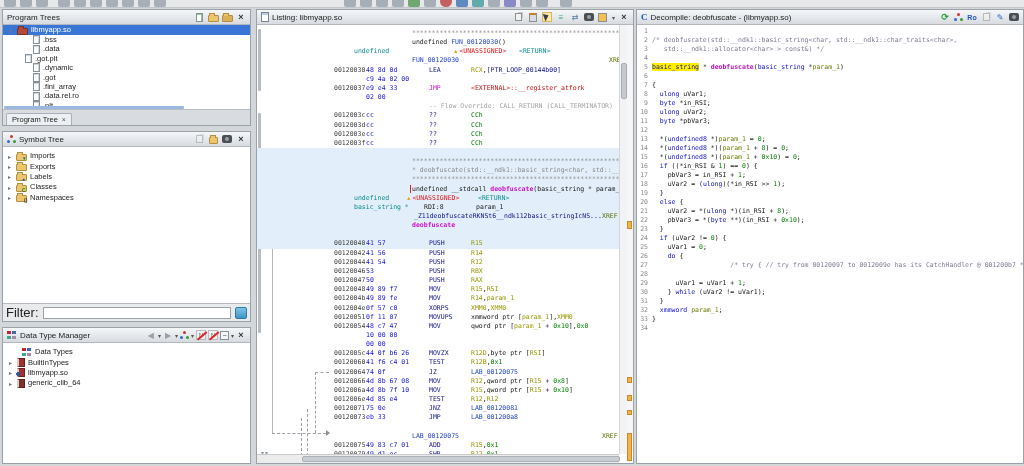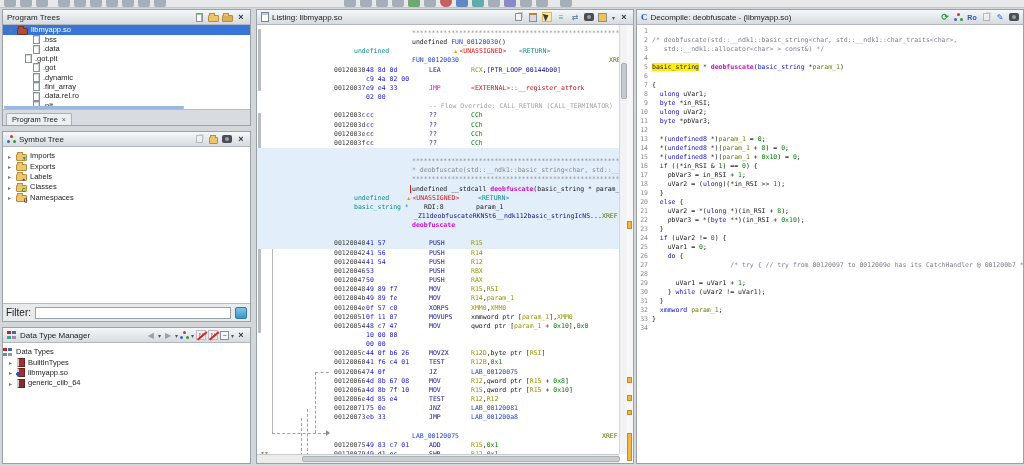--- a/index.html
+++ b/index.html
@@ -46,21 +46,21 @@
 #pt{left:2px;top:9px;width:249px;height:117px}
 #pt .tree{position:absolute;left:0;top:15px;right:0;height:80px;background:#fff}
 #pt .hbar{position:absolute;left:1px;top:96px;width:180px;height:2.5px;background:#9ab8e0;border-radius:1px}
 #pt .tabrow{position:absolute;left:0;bottom:0;right:0;height:16px;background:#d8dce1;border-top:1px solid #b8bcc2;display:flex;align-items:flex-end;padding-left:3px}
 #pt .tab{background:#edf0f3;border:1px solid #aab0b6;border-bottom:none;border-radius:2px 2px 0 0;font-size:7.5px;color:#222;padding:1px 5px;display:flex;gap:4px;align-items:center}
 #pt .tab .tx{font-size:7px;color:#555}
 
 #st{left:2px;top:131px;width:249px;height:191px}
 #st .tree{position:absolute;left:0;top:17px;right:0;bottom:19px;background:#fff}
 #st .filterrow{position:absolute;left:0;bottom:0;right:0;height:18px;background:#e8eaec;border-top:1px solid #b8bcc2;display:flex;align-items:center;gap:4px;padding:0 3px}
-#st .filterrow label{font-size:10px;color:#222}
+#st .filterrow label{font-size:13px;color:#222}
 #st .filterrow input{flex:1;height:12px;border:1px solid #9aa1a8;font-size:7px;padding:0 2px;background:#fff;font-family:"Liberation Sans",sans-serif}
 #st .fbtn{width:12px;height:12px;background:linear-gradient(#7fc4e8,#3f94c8);border:1px solid #2a7aa8;border-radius:2px}
 
 #dtm{left:2px;top:327px;width:249px;height:137px}
 #dtm .tree{position:absolute;left:0;top:17px;right:0;bottom:0;background:#fff}
 .dticon{position:relative;width:10px;height:9px;flex:none}
 .dticon i{position:absolute;width:4px;height:3px}
 .dticon i:nth-child(1){left:0;top:0;background:#b23}.dticon i:nth-child(2){left:5px;top:0;background:#46a}
 .dticon i:nth-child(3){left:0;top:5px;background:#3a8}.dticon i:nth-child(4){left:5px;top:5px;background:#a8a}
 .bluedot{position:absolute;left:-3px;top:3px;width:4px;height:4px;border-radius:50%;background:#2a6ad0;border:1px solid #1a4a9a}
@@ -164,25 +164,25 @@
     <div class="trow" style="padding-left:30px">
       <span class="page"></span>
       <span class="tlabel">.data</span>
     </div>
     <div class="trow" style="padding-left:22px">
       <span class="page"></span>
       <span class="tlabel">.got.plt</span>
     </div>
     <div class="trow" style="padding-left:30px">
       <span class="page"></span>
+      <span class="tlabel">.dynamic</span>
+    </div>
+    <div class="trow" style="padding-left:30px">
+      <span class="page"></span>
       <span class="tlabel">.got</span>
-    </div>
-    <div class="trow" style="padding-left:30px">
-      <span class="page"></span>
-      <span class="tlabel">.dynamic</span>
     </div>
     <div class="trow" style="padding-left:30px">
       <span class="page"></span>
       <span class="tlabel">.fini_array</span>
     </div>
     <div class="trow" style="padding-left:30px">
       <span class="page"></span>
       <span class="tlabel">.data.rel.ro</span>
     </div>
     <div class="trow" style="padding-left:30px">
@@ -283,21 +283,21 @@
         </span>
         <span class="chev">▾</span>
       <span class="slashed">N</span>
       <span class="slashed">N</span>
       <span class="minusbox">−</span>
       <span class="chev">▾</span>
       <span class="hic hx">×</span>
     </span>
   </header>
   <div class="tree" style="padding-top:2px">
-    <div class="trow" style="padding-left:0;height:10.3px">
+    <div class="trow" style="padding-left:19px;height:10.3px">
       <span class="dticon">
           <i></i>
           <i></i>
           <i></i>
           <i></i>
         </span>
       <span class="tlabel">Data Types</span>
     </div>
     <div class="trow" style="padding-left:4px;height:10.3px">
       <span class="tw">▸</span>

